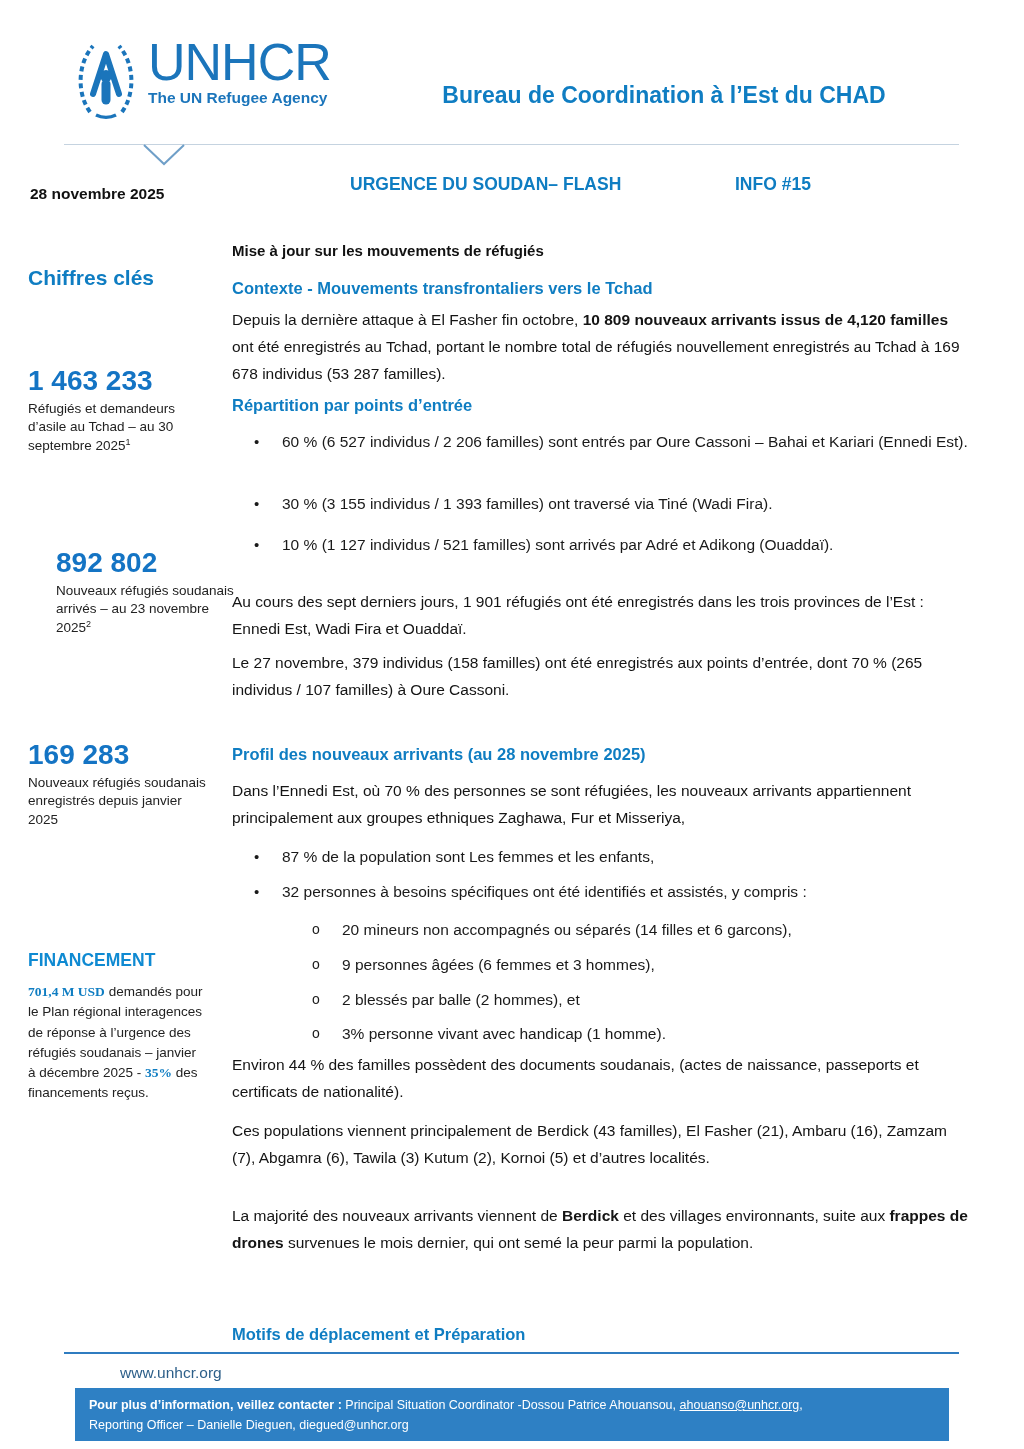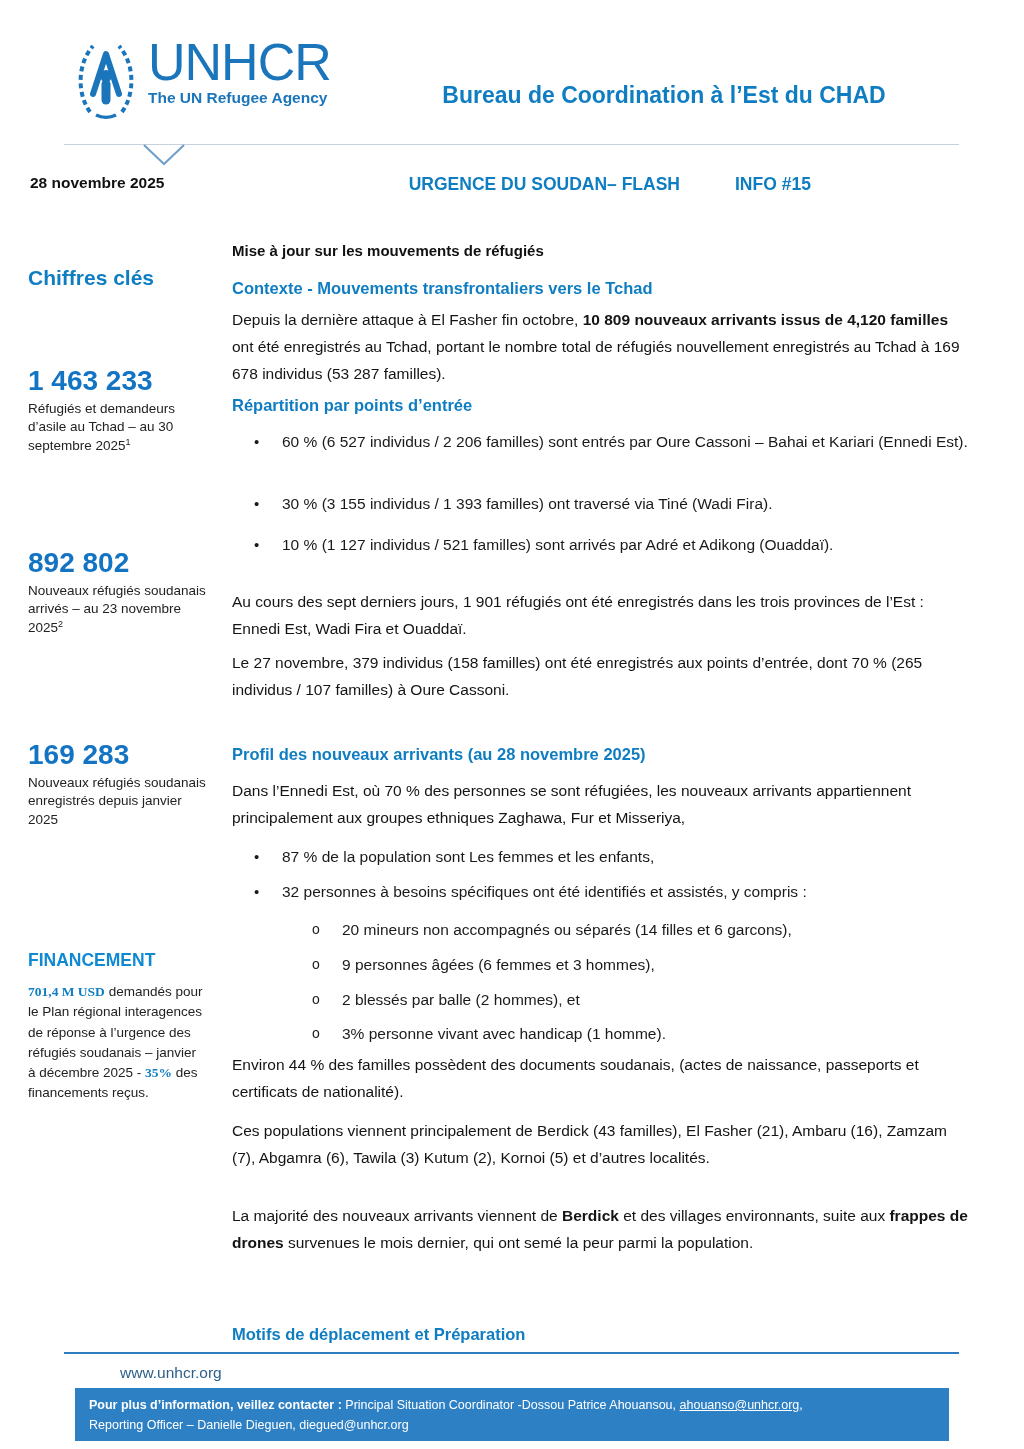--- a/index.html
+++ b/index.html
@@ -14,31 +14,31 @@
   
   .logo-wrap { left:74px; top:36px; display:flex; align-items:flex-start; gap:10px; }
   .logo-word { color:#1b75bb; font-weight:normal; font-size:52px; line-height:1.0; letter-spacing:-1px; }
   .logo-tag  { color:#1b75bb; font-weight:bold; font-size:15.5px; margin-top:1px; }
   .doc-title { left:388px; top:82px; width:552px; text-align:center;
                color:#0f7dc2; font-weight:bold; font-size:23px; }
 
   .divider  { left:64px; top:144px; width:895px; height:1px; background:#c5d3e0; }
   .chevron  { left:142px; top:144px; }
 
-  .date-line { left:30px; top:174px; font-size:15.5px; font-weight:bold; color:#111; }
-  .flash-title { left:350px; top:174px; width:330px; text-align:right;
+  .date-line { left:30px; top:185px; font-size:15.5px; font-weight:bold; color:#111; }
+  .flash-title { left:350px; top:174px; width:330px; text-align:left;
                  color:#0f7dc2; font-weight:bold; font-size:17.5px; }
   .flash-issue { left:735px; top:174px; color:#0f7dc2; font-weight:bold; font-size:17.5px; }
 
   
   .sb-heading { left:28px; top:266px; color:#0f7dc2; font-weight:bold; font-size:21px; }
   .fig { left:28px; width:180px; }
   .fig-value { color:#1474c4; font-weight:bold; font-size:28px; line-height:1.1; margin-bottom:3px; }
   .fig-caption { font-size:13.5px; line-height:1.38; color:#222; }
-  .fig1 { top:366px; } .fig2 { top:548px; } .fig3 { top:740px; }
+  .fig1 { top:366px; } .fig2 { top:548px;margin-left:28px; } .fig3 { top:740px; }
   .fin-heading { left:28px; top:950px; color:#0f8ad2; font-weight:bold; font-size:17.5px; }
   .fin-text { left:28px; top:982px; width:178px; font-size:13.5px; line-height:1.5; color:#222; }
   .blue-b { color:#0f7dc2; font-weight:bold;font-family:Liberation Serif, serif; }
 
   
   .main-block { left:232px; width:736px; font-size:15.5px; line-height:27px; color:#141414; }
   .h-black { font-weight:bold; font-size:15px; color:#111; }
   .h-blue  { font-weight:bold; font-size:16.5px; color:#0f7dc2; }
 
   .mise      { top:237px; }

